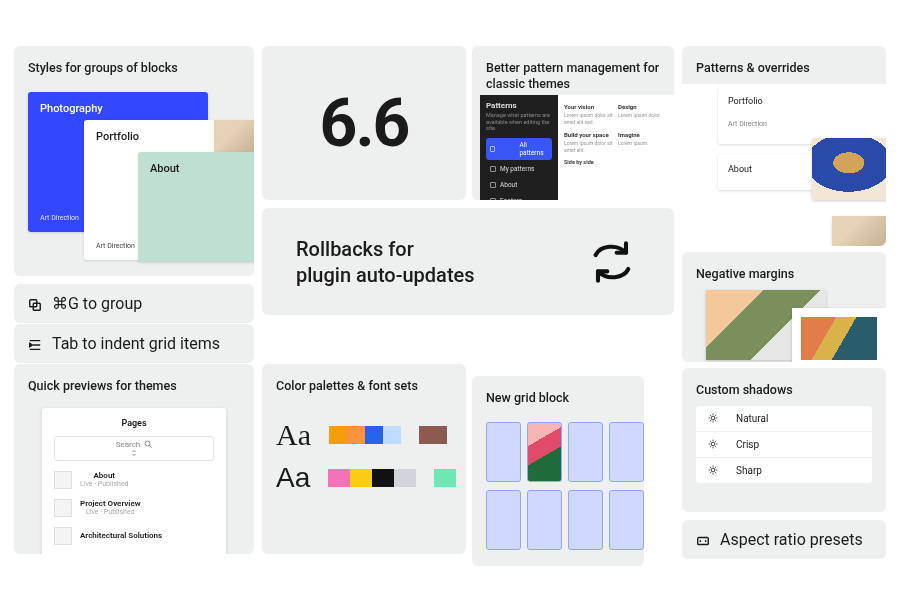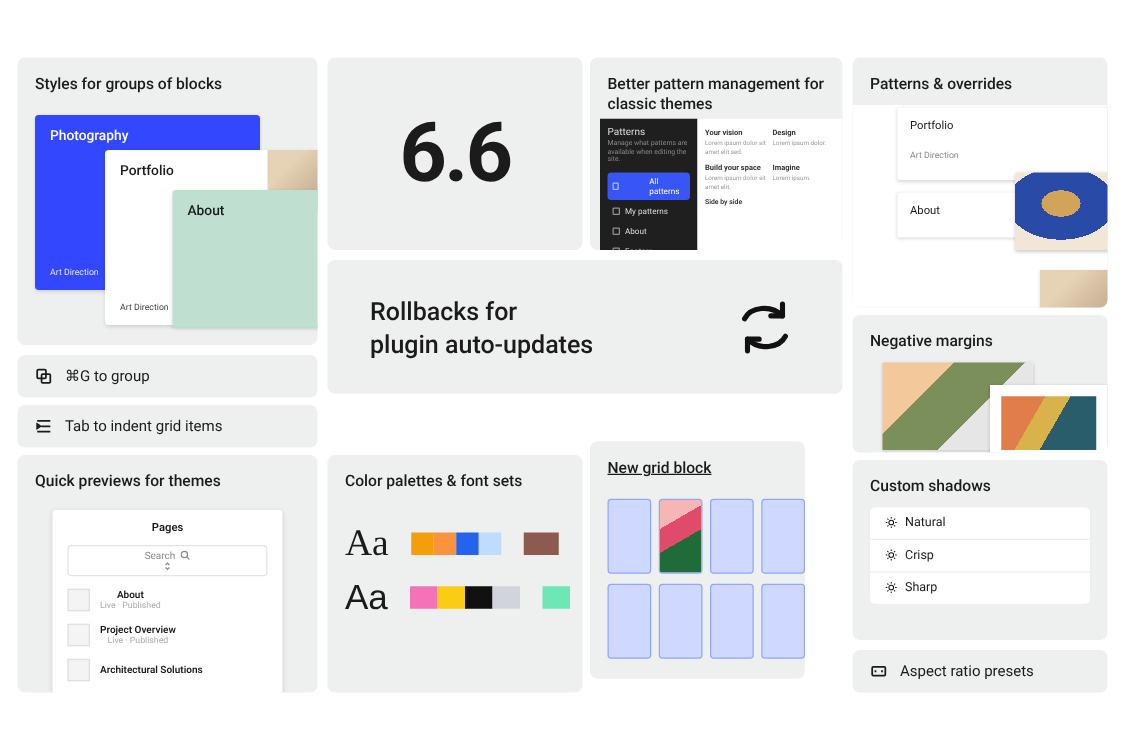--- a/index.html
+++ b/index.html
@@ -56,21 +56,21 @@
     line-height: 1.25;
   }
   .chip {
     position: absolute;
     background: var(--tile);
     border-radius: 6px;
     display: flex;
     align-items: center;
     gap: 10px;
     padding: 10px 14px;
-    font-size: 12px;
+    font-size: 16px;
   }
   .chip .icon { flex: 0 0 14px; width: 14px; height: 14px; color: var(--ink); }
   
   .c1 { left: 14px; width: 240px; }
   .c4 { left: 682px; width: 204px; }
 
   
   #t-styles { top: 46px; height: 230px; }
   .stack { position: relative; margin: 4px 14px 0 14px; height: 178px; }
   .card { position: absolute; border-radius: 3px; box-shadow: 0 1px 3px rgba(0,0,0,.12); }
@@ -109,21 +109,21 @@
 
   
   #t-version { top: 46px; left: 262px; width: 204px; height: 154px; display:flex; align-items:center; justify-content:center;}
   #t-version .big { font-size: 66px; font-weight: 700; letter-spacing: -2px; }
 
   
   #t-pattern { top: 46px; left: 472px; width: 202px; height: 154px; }
   #t-pattern .title { padding-bottom: 4px; }
   .pat-app { display:flex; height: 106px; margin-left: 8px; }
   .pat-sidebar { width: 78px; background: var(--dark); color: #ddd; font-size: 6.5px; padding: 6px 6px 0 6px; }
-  .pat-sidebar .ph { font-size: 8px; font-weight: 400; margin-bottom: 2px; }
+  .pat-sidebar .ph { font-size: 8px; font-weight: 700; margin-bottom: 2px; }
   .pat-sidebar .pd { font-size: 5.5px; color: #888; line-height: 1.2; margin-bottom: 6px; }
   .pat-item { display:flex; align-items:center; gap:4px; padding:3px 4px; border-radius:3px; margin-bottom:2px;}
   .pat-item.sel { background: var(--selected); color: #fff; gap: 24px; }
   .pat-item .dot { width:6px; height:6px; border:1px solid currentColor; border-radius:1px; opacity:.6;}
   .pat-doc { flex:1; background:#fff; font-size:5px; color:#333; padding:8px 6px;}
   .pat-doc .r { display:flex; gap:4px; margin-bottom:6px;}
   .pat-doc .cell { flex:1; }
   .pat-doc b { font-size:6px; display:block; margin-bottom:2px;}
   .pat-doc p { margin:0; color:#999; line-height:1.3;}
   .pat-doc .footer { font-size:5.5px; font-weight:600; margin-top:4px;}
@@ -138,21 +138,21 @@
   .cf-body { padding: 6px 14px 0 14px; }
   .cf-row { display:flex; align-items:center; gap:18px; margin-top:10px;}
   .font-serif { font-family: Georgia, "Times New Roman", serif; font-size: 30px; }
   .font-sans  { font-family: -apple-system, sans-serif; font-size: 28px; }
   .pal { display:flex; }
   .sw { width: 18px; height: 18px; }
   .sw.brown { width: 28px; }
   .pal2 .sw { width: 22px; }
 
   
-  #t-grid { top: 353px; left: 472px; width: 172px; height: 190px; text-decoration: underline; }
+  #t-grid { top: 376px; left: 472px; width: 172px; height: 190px; }
   .grid-wrap { margin: 8px 0 0 14px; display:flex; gap:6px; }
   .gc {
     width: 54px; height: 60px;
     background: var(--gridcell);
     border: 1px solid var(--gridborder);
     border-radius: 3px;
   }
   .gc.img {
     background: linear-gradient(150deg, #f7b6b6 0 30%, #e04b6b 30% 55%, #1f6b3a 55% 100%);
   }
@@ -175,21 +175,21 @@
   .neg-a { position:absolute; left:24px; top:0; width:120px; height:70px;
     background: linear-gradient(135deg, #f3c89a 0 30%, #7a8f5a 30% 60%, #e6e6e6 60% 100%); box-shadow:0 1px 3px rgba(0,0,0,.2);}
   .neg-b { position:absolute; left:110px; top:18px; width:94px; height:62px; background:#fff; box-shadow:0 1px 3px rgba(0,0,0,.2);
     display:flex; align-items:center; justify-content:center;}
   .neg-b .art { width:80%; height:70%;
     background: linear-gradient(120deg,#e07d4b 0 35%, #d9b24a 35% 55%, #2a5d6b 55% 100%);}
 
   
   #t-shadow { top: 368px; left: 682px; width: 204px; height: 144px; }
   #t-shadow ul { list-style:none; margin:0 14px; padding:0; background:#fff; border-radius:4px; overflow:hidden;}
-  #t-shadow li { display:flex; gap:6px; font-size:10px; padding:7px 12px; border-bottom:1px solid #eee;}
+  #t-shadow li { display:flex; gap:18px; font-size:10px; padding:7px 12px; border-bottom:1px solid #eee;}
   #t-shadow li:last-child{border-bottom:none;}
   .sun { width:10px; height:10px; }
 
   
   #chip-aspect { top: 520px; left: 682px; width: 204px; }
 
 </style>
 </head>
 <body>
 

